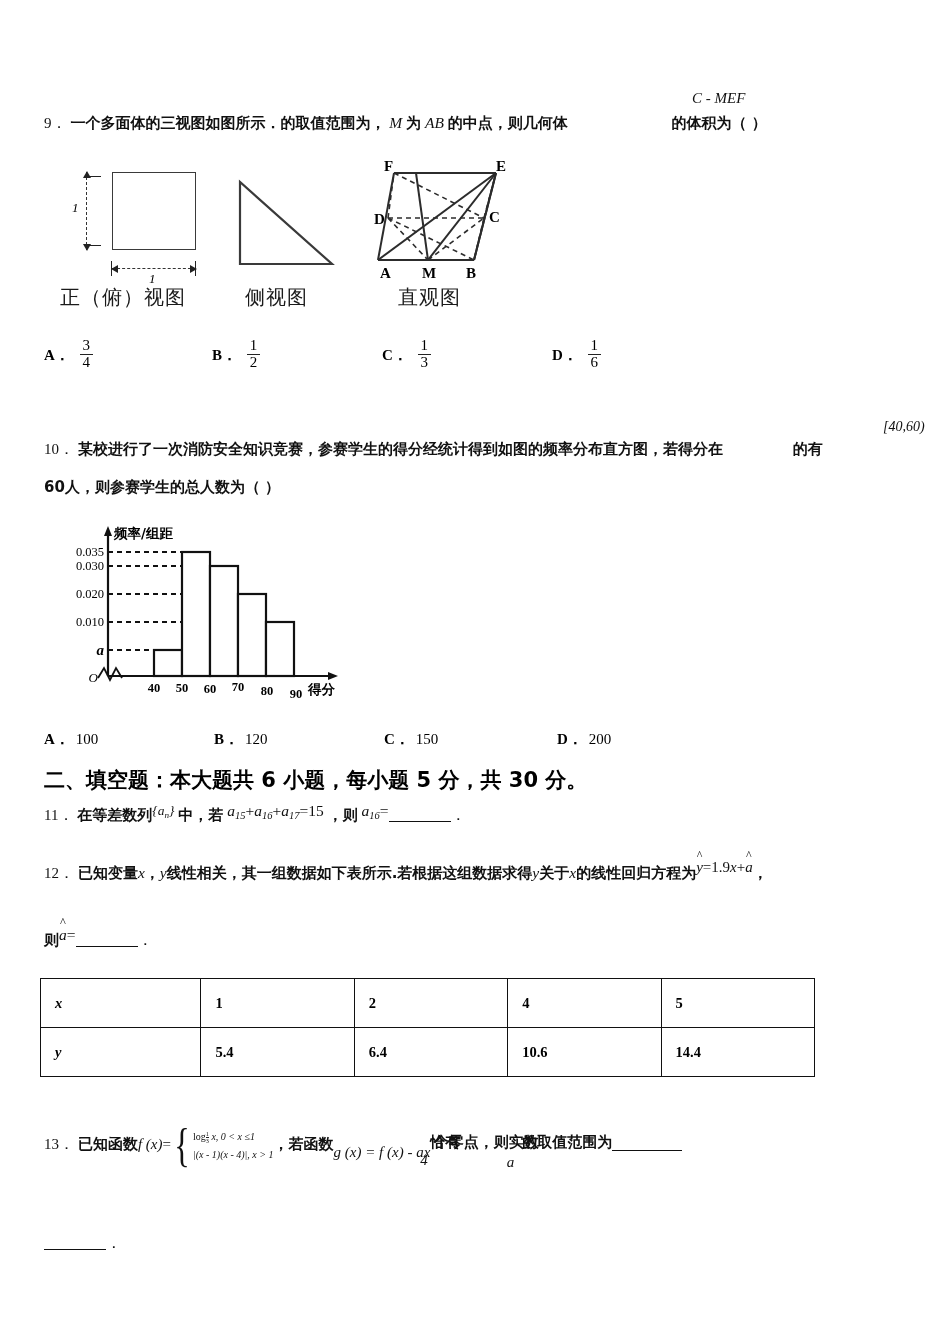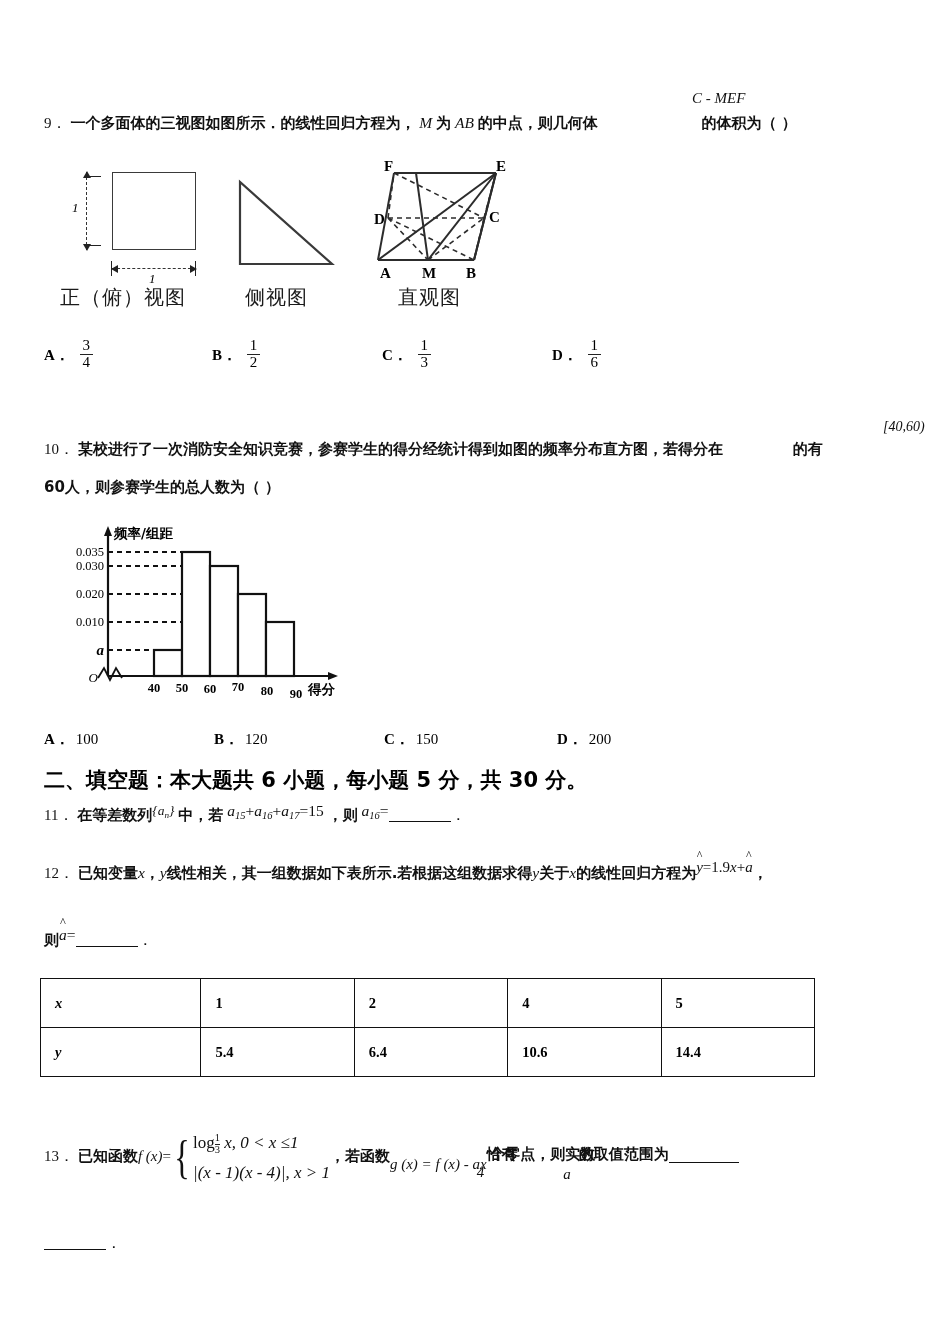--- a/index.html
+++ b/index.html
@@ -90,41 +90,41 @@
   #tbl td { border:1px solid #111; height:49px; padding:0 14px; font-size:14.5px; font-weight:700;
             font-family:"Liberation Serif",serif; vertical-align:middle; }
   #tbl td.hd { font-style:italic; font-weight:700; }
   #tbl col.c0 { width:160px; }
   #tbl col.cx { width:153px; }
 
   
   #q13 { position:absolute; left:44px; top:1128px; width:890px; }
   .piecewise { display:inline-block; vertical-align:middle; position:relative; }
   .brace { display:inline-block; font-size:46px; line-height:0.72; vertical-align:middle; font-family:"Liberation Serif",serif; transform:scaleX(0.7); }
-  .pw-rows { display:inline-block; vertical-align:middle; font-size:17px; line-height:1.75; font-style:italic; }
+  .pw-rows { display:inline-block; vertical-align:middle; font-size:10px; line-height:1.75; font-style:italic; }
   .logbase { display:inline-block; position:relative; }
   .logbase .bfrac { display:inline-block; font-size:0.62em; vertical-align:-0.45em; text-align:center; line-height:1; }
   .logbase .bfrac i { display:block; font-style:normal; }
   .logbase .bfrac .bd { border-top:1px solid #222; }
   #q13tail { position:absolute; left:44px; top:1228px; }
   .blank { display:inline-block; border-bottom:1.6px solid #111; width:62px; height:1em; vertical-align:-2px; }
   .blank.lg { width:70px; }
 
   .hat { position:relative; display:inline-block; }
   .hat > .h { position:absolute; top:-0.72em; left:50%; transform:translateX(-50%); font-size:0.8em; }
 </style>
 </head>
 <body>
 
 <div class="page">
 
   <div id="q9">
     <div class="stem qline">
       <span class="qnum">9．</span>
-      <span class="cn">一个多面体的三视图如图所示．的线性回归方程为，</span>
+      <span class="cn">一个多面体的三视图如图所示．的取值范围为，</span>
       <span class="mi">M</span>
       <span class="cn">为</span>
       <span class="mi">AB</span>
       <span class="cn">的中点，则几何体</span>
       <span class="overlabel" style="left:648px; top:-24px;">C - MEF</span>
       <span style="display:inline-block;width:96px;"></span>
       <span class="cn">的体积为（     ）</span>
     </div>
   </div>
 

